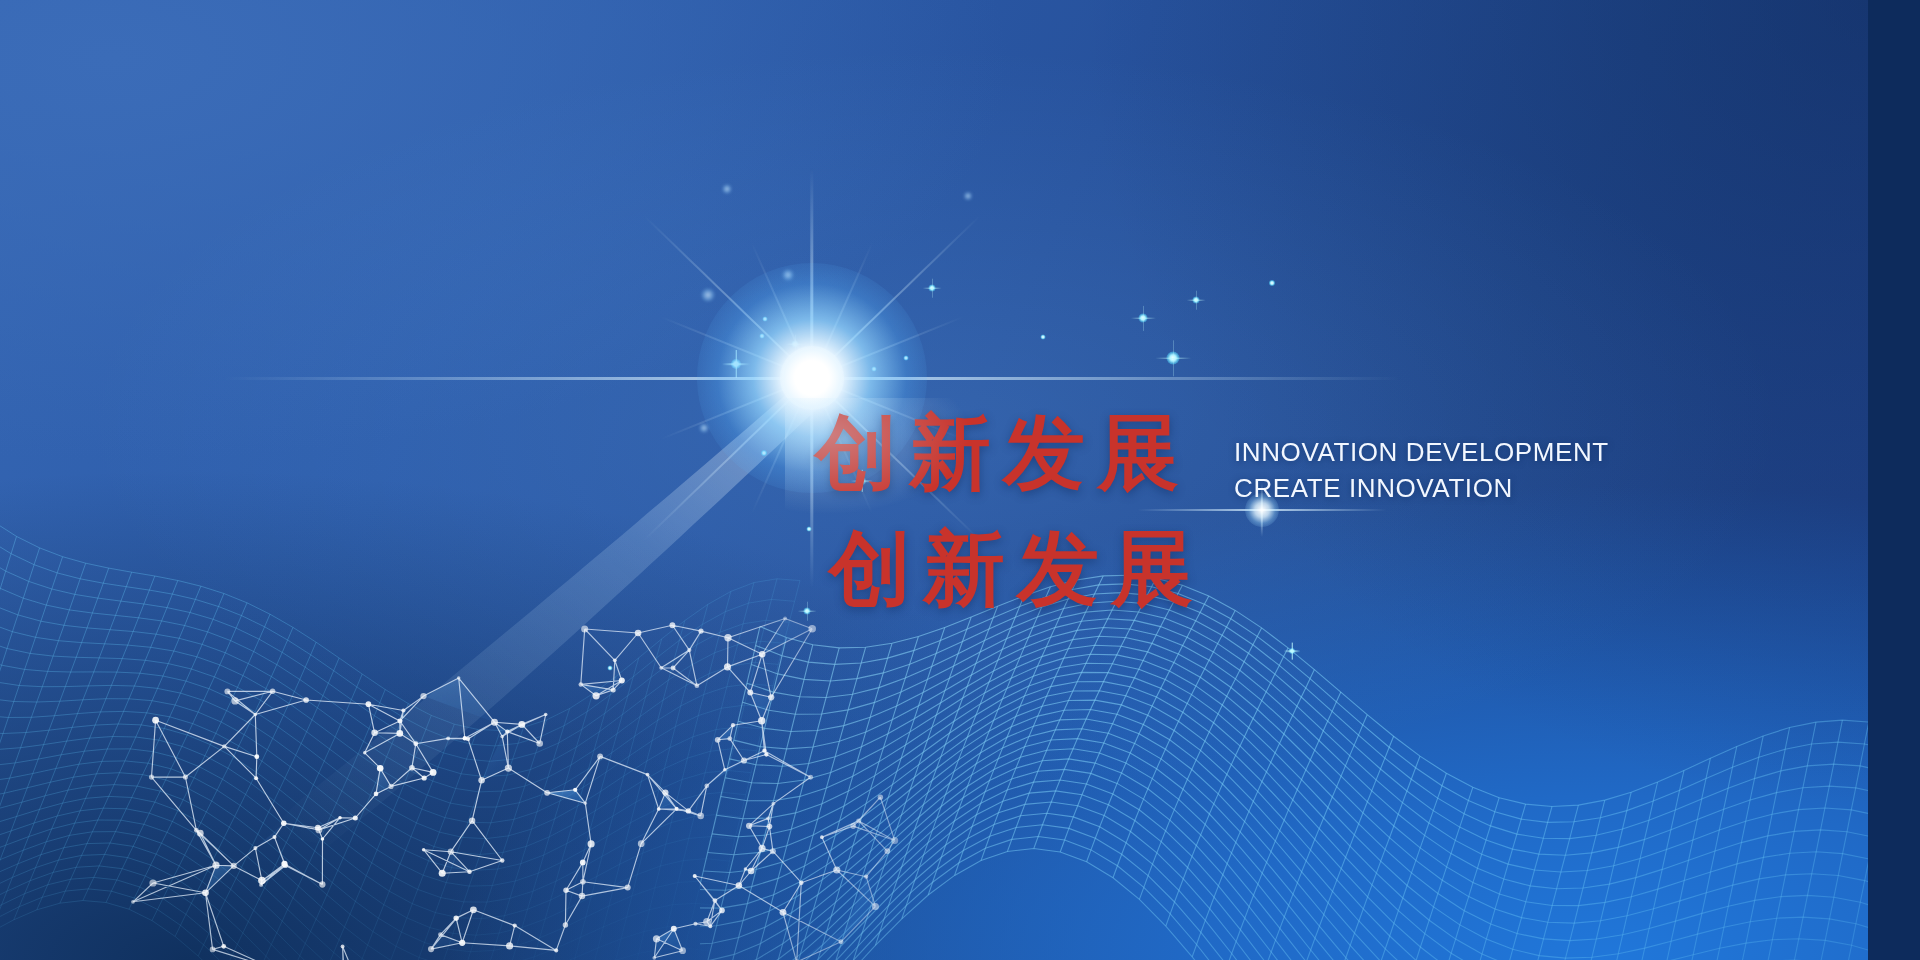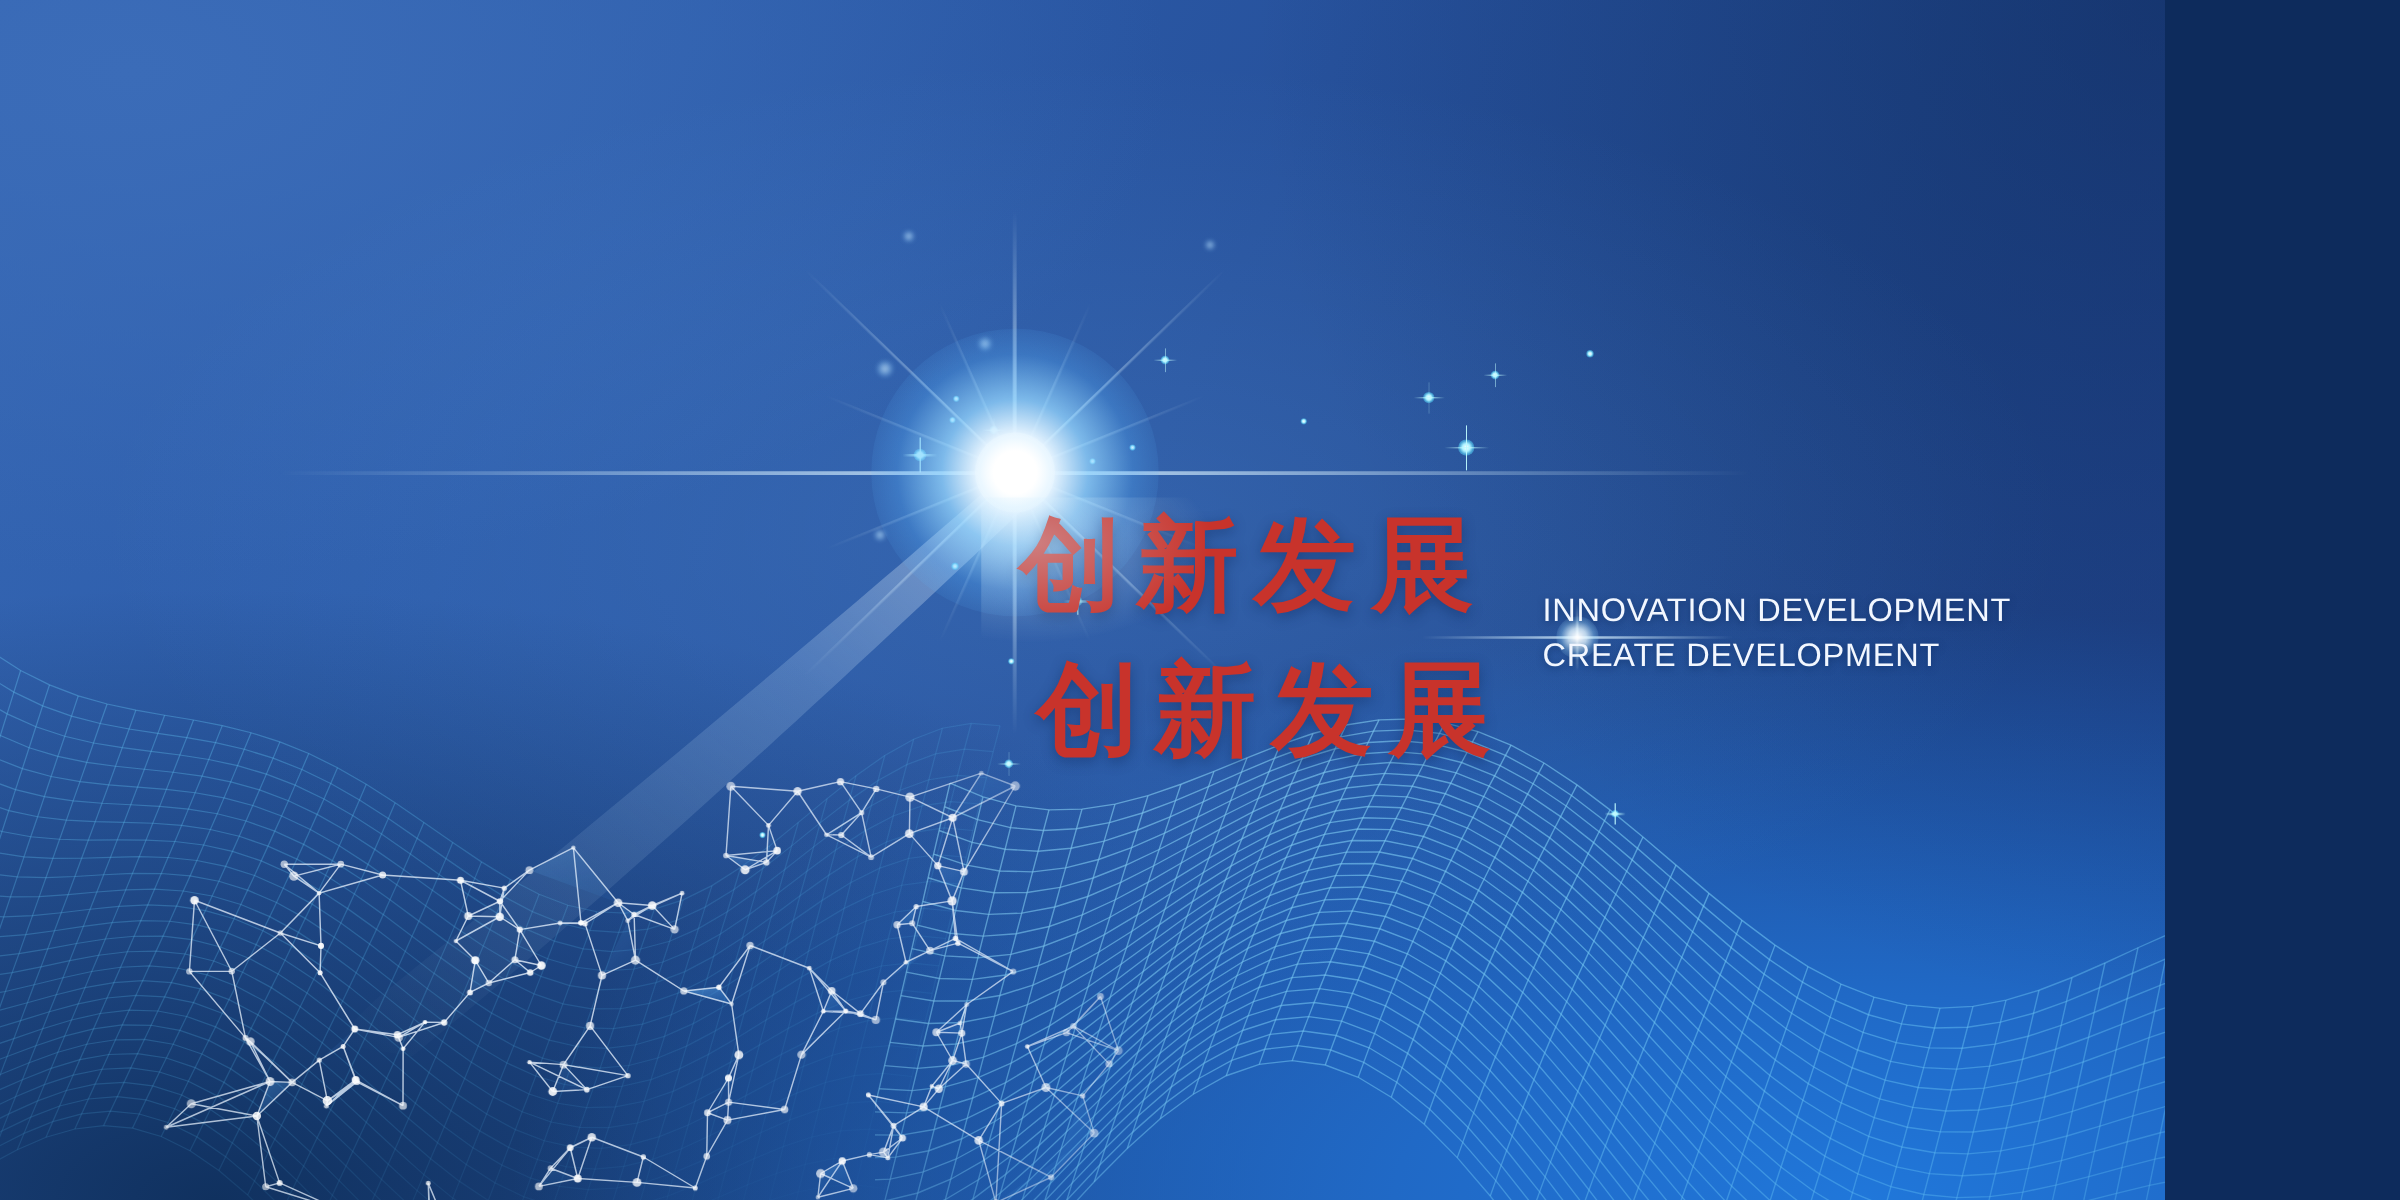--- a/index.html
+++ b/index.html
@@ -1,18 +1,18 @@
 <!DOCTYPE html>
 <html><head>
 <meta charset="utf-8">
 <title>Banner</title>
 <style>
   html,body{margin:0;padding:0;background:#0d2b5c;}
   #stage{
-    position:relative;width:1732px;height:960px;overflow:hidden;
+    position:relative;width:1868px;height:960px;overflow:hidden;
     font-family:"Liberation Sans","DejaVu Sans",sans-serif;
     background:#2a5cab;
     text-align:center;
   }
   .layer{position:absolute;inset:0;}
   
   #bg-base{
     background:
       radial-gradient(120% 95% at 86% 100%, #2077da 0%, #2069c6 18%, rgba(32,99,190,0) 52%),
       radial-gradient(80% 70% at 6% 6%, #3b6cb8 0%, rgba(59,108,184,0) 60%),
@@ -57,21 +57,21 @@
   }
   #cn-line-1{left:0;top:8px;}
   #cn-line-2{left:14px;top:124px;}
   #cn-line-1::after{
     content:"";position:absolute;left:-30px;top:-14px;width:190px;height:120px;
     background:radial-gradient(ellipse at 22% 30%,rgba(215,240,255,.40) 0%,rgba(190,230,255,0) 68%);
     pointer-events:none;
   }
   .en{
     position:absolute;color:#f2f7ff;font-size:26px;letter-spacing:.6px;
-    white-space:nowrap;text-shadow:0 1px 6px rgba(10,40,90,.55);margin-top:36px;
+    white-space:nowrap;text-shadow:0 1px 6px rgba(10,40,90,.55);
   }
   #en-line-1{left:419px;top:33px;}
   #en-line-2{left:419px;top:69px;}
 </style>
 </head>
 <body>
 
 <div id="stage">
 
   <div class="layer" id="bg-base"></div>
@@ -389,16 +389,16 @@
   <div class="burst" id="burst-small" style="left:1262px;top:510px;width:240px;height:60px;">
     <div class="ray" style="width:250px;height:2px;margin-left:-125px;margin-top:-1px;"></div>
     <div class="ray" style="width:54px;height:1.6px;margin-left:-27px;margin-top:-.8px;transform:rotate(90deg);"></div>
     <div class="core" style="width:34px;height:34px;background:radial-gradient(circle,#fff 0%,rgba(225,245,255,.8) 30%,rgba(160,220,255,.35) 55%,rgba(140,210,255,0) 80%);"></div>
   </div>
 
   <div id="headline">
     <div class="cn" id="cn-line-1">创新发展</div>
     <div class="cn" id="cn-line-2">创新发展</div>
     <div class="en" id="en-line-1">INNOVATION DEVELOPMENT</div>
-    <div class="en" id="en-line-2">CREATE DEVELOPMENT</div>
+    <div class="en" id="en-line-2">CREATE INNOVATION</div>
   </div>
 
 </div>
 
 </body></html>

